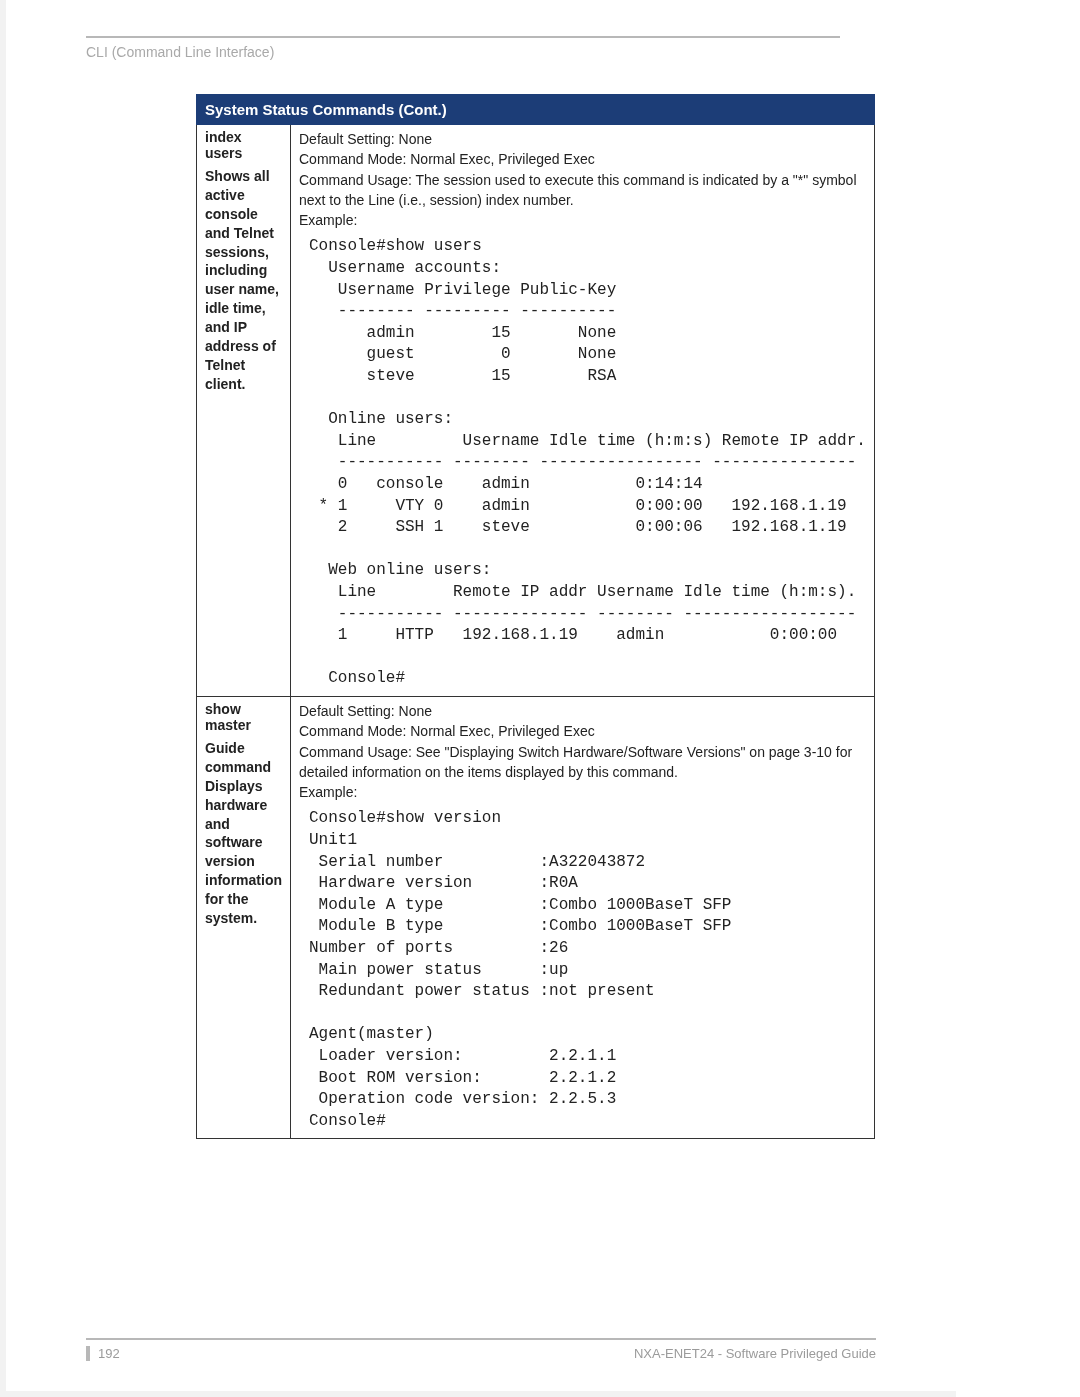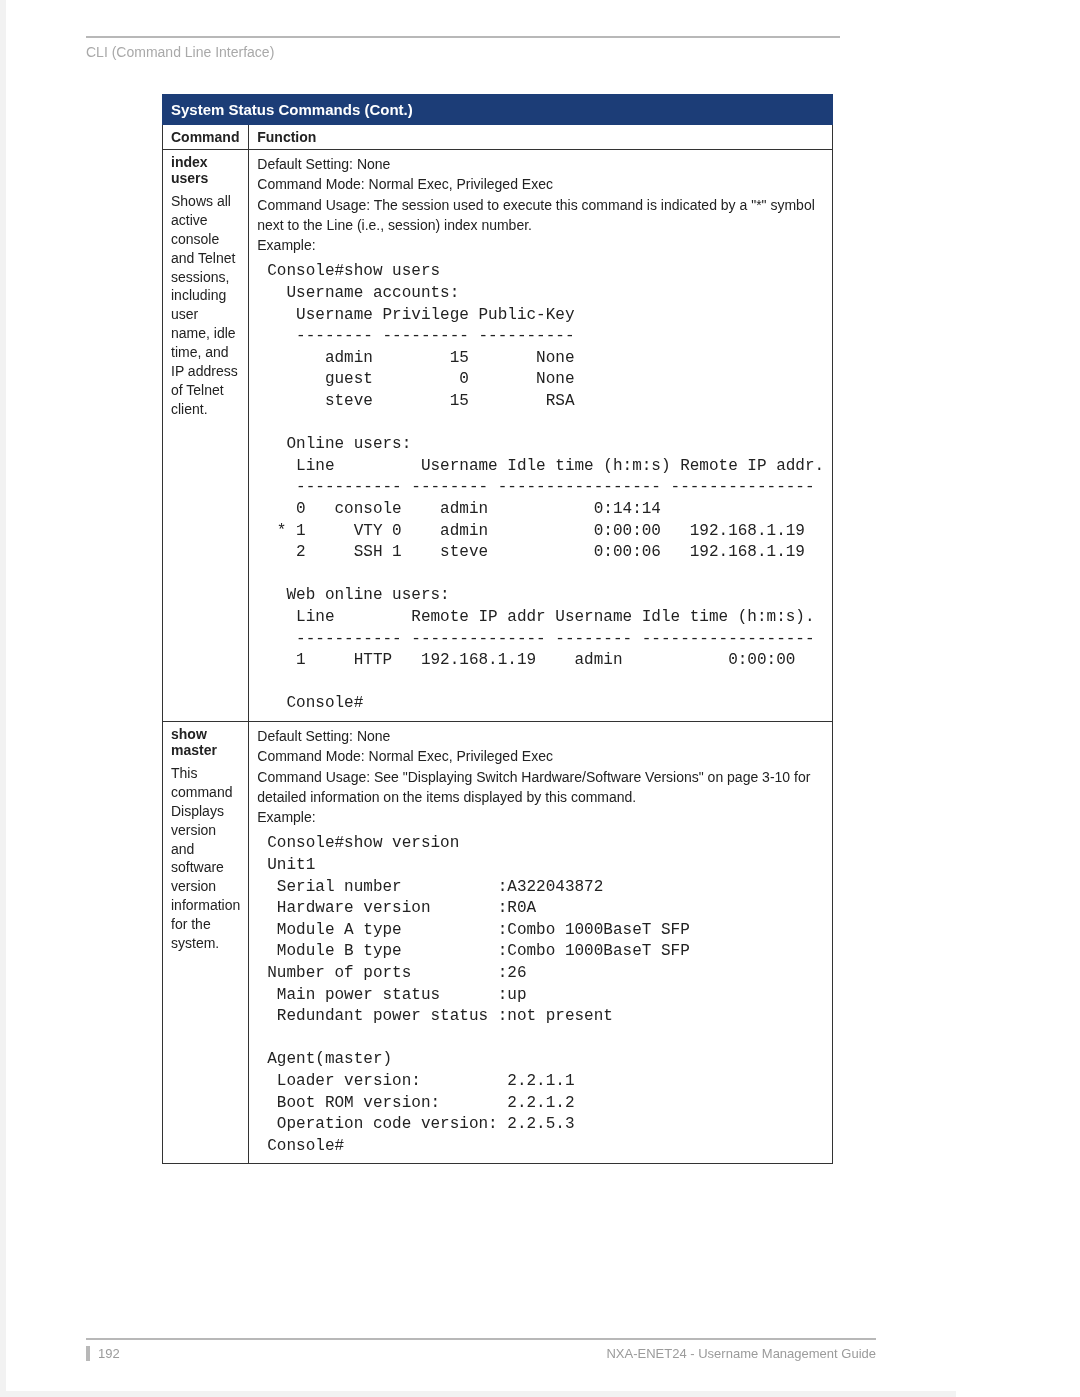--- a/index.html
+++ b/index.html
@@ -29,21 +29,21 @@
   .top-rule{
     border-top:2px solid var(--rule);
     margin-bottom:6px;
   }
   .running-head{
     color:#a9a9a9;
     font-size:14px;
     margin-bottom:34px;
   }
   .content{
-    margin-left:76px;
+    margin-left:110px;
     margin-right:10px;
   }
   table.cmd{
     width:100%;
     border-collapse:collapse;
   }
   table.cmd th, table.cmd td{
     border:1px solid var(--cell-border);
     text-align:left;
     vertical-align:top;
@@ -57,21 +57,21 @@
     font-size:15px;
     padding:6px 8px;
   }
   table.cmd thead .col-row th{
     background:#fff;
     font-weight:bold;
     font-size:14px;
   }
   .cmd-col{width:145px;}
   .cmd-name{font-weight:bold;}
-  .cmd-desc{font-weight:normal;margin-top:6px;line-height:1.35;}
+  .cmd-desc{font-weight:bold;margin-top:6px;line-height:1.35;}
   .fn-block{line-height:1.45;}
   .fn-label{font-weight:normal;}
   pre.example{
     font-family:"Courier New",Courier,monospace;
     font-size:16px;
     white-space:pre;
     margin:6px 0 2px 10px;
     line-height:1.35;
   }
   .footer{
@@ -99,24 +99,20 @@
   <div class="content">
     <table class="cmd">
       <colgroup>
         <col class="cmd-col">
         <col>
       </colgroup>
       <thead>
         <tr class="title-row">
           <th colspan="2">System Status Commands (Cont.)</th>
         </tr>
-        <tr class="col-row">
-          <th>Command</th>
-          <th>Function</th>
-        </tr>
       </thead>
       <tbody>
 
         <tr>
           <td>
             <div class="cmd-name">index users</div>
             <div class="cmd-desc">Shows all active console and Telnet sessions, including user name, idle time, and IP address of Telnet client.</div>
           </td>
           <td class="fn-block">
             <div><span class="fn-label">Default Setting</span><span>: None</span></div>
@@ -143,21 +139,21 @@
    ----------- -------------- -------- ------------------
    1     HTTP   192.168.1.19    admin           0:00:00
 
   Console#</pre>
           </td>
         </tr>
 
         <tr>
           <td>
             <div class="cmd-name">show master</div>
-            <div class="cmd-desc">This command Displays version and software version information for the system.</div>
+            <div class="cmd-desc">Guide command Displays hardware and software version information for the system.</div>
           </td>
           <td class="fn-block">
             <div><span class="fn-label">Default Setting</span><span>: None</span></div>
             <div><span class="fn-label">Command Mode</span><span>: Normal Exec, Privileged Exec</span></div>
             <div><span class="fn-label">Command Usage</span><span>: See "Displaying Switch Hardware/Software Versions" on page 3-10 for detailed information on the items displayed by this command.</span></div>
             <div><span class="fn-label">Example</span>:</div>
             <pre class="example">Console#show version
 Unit1
  Serial number          :A322043872
  Hardware version       :R0A
@@ -175,17 +171,17 @@
           </td>
         </tr>
       </tbody>
     </table>
   </div>
 
   <div class="footer">
     <div class="footer-rule"></div>
     <div class="footer-row">
       <span class="pg-num">192</span>
-      <span>NXA-ENET24 - Username Management Guide</span>
+      <span>NXA-ENET24 - Software Privileged Guide</span>
     </div>
   </div>
 
 </div>
 
 </body></html>

